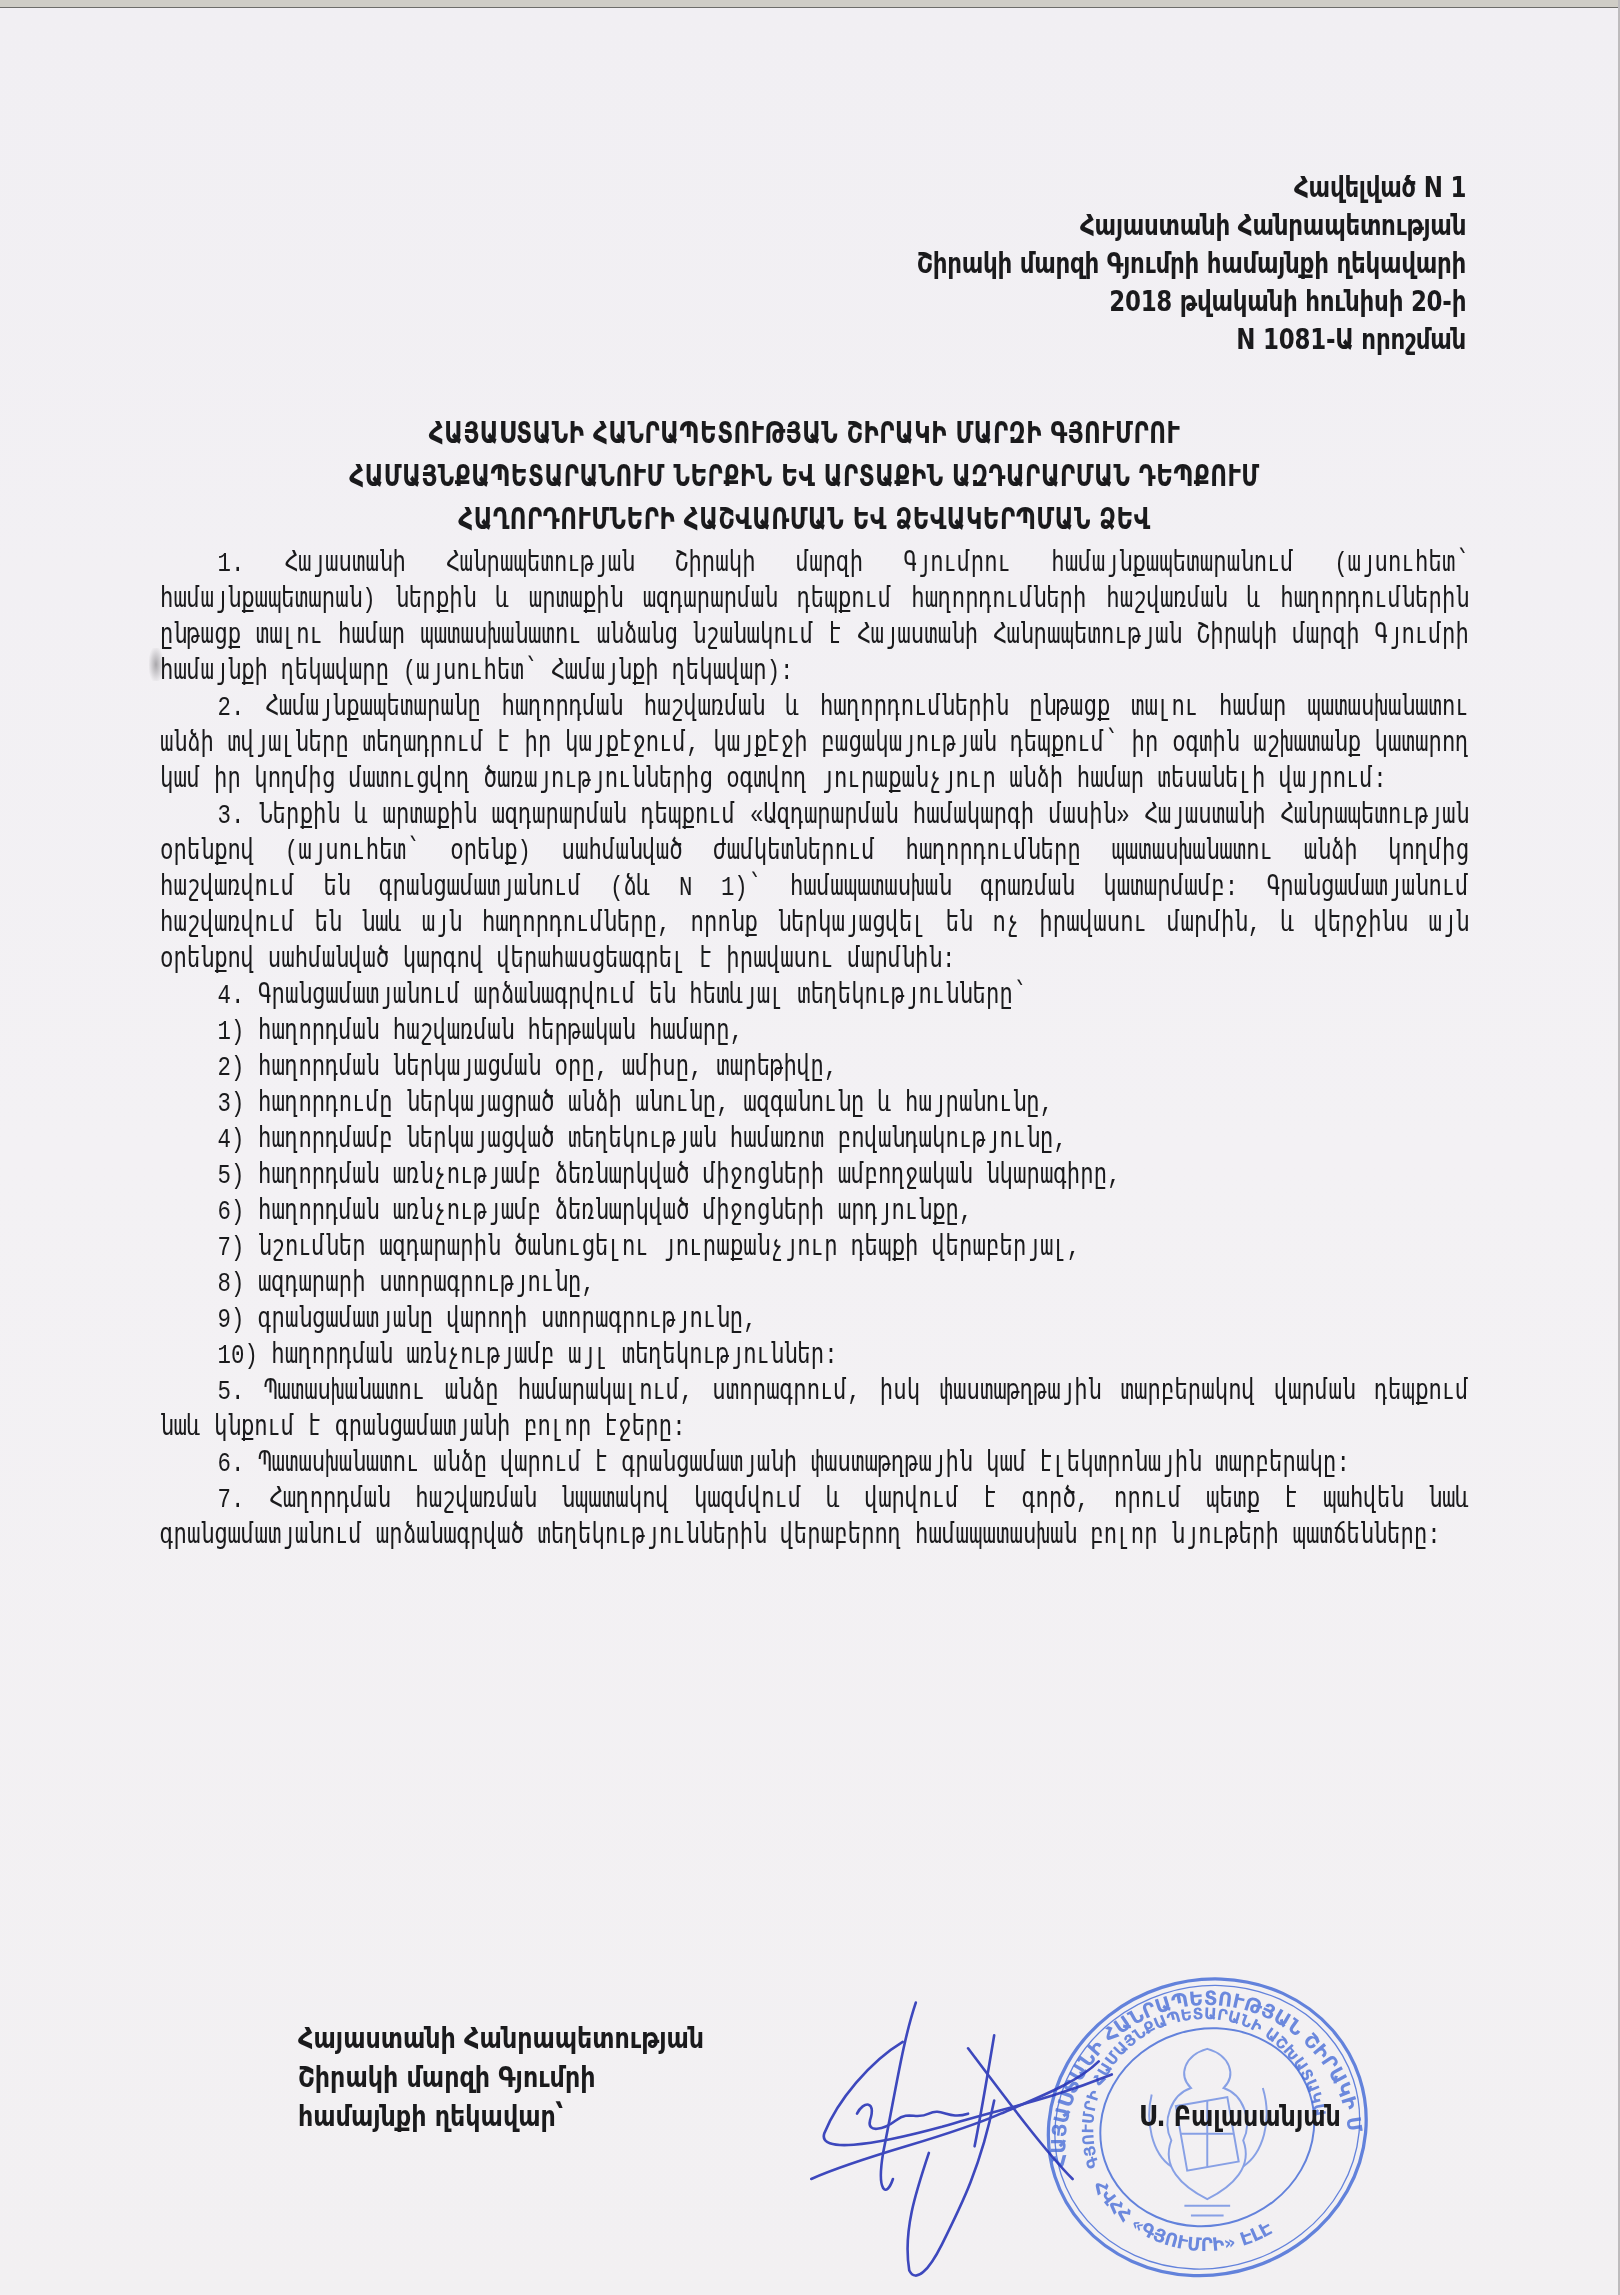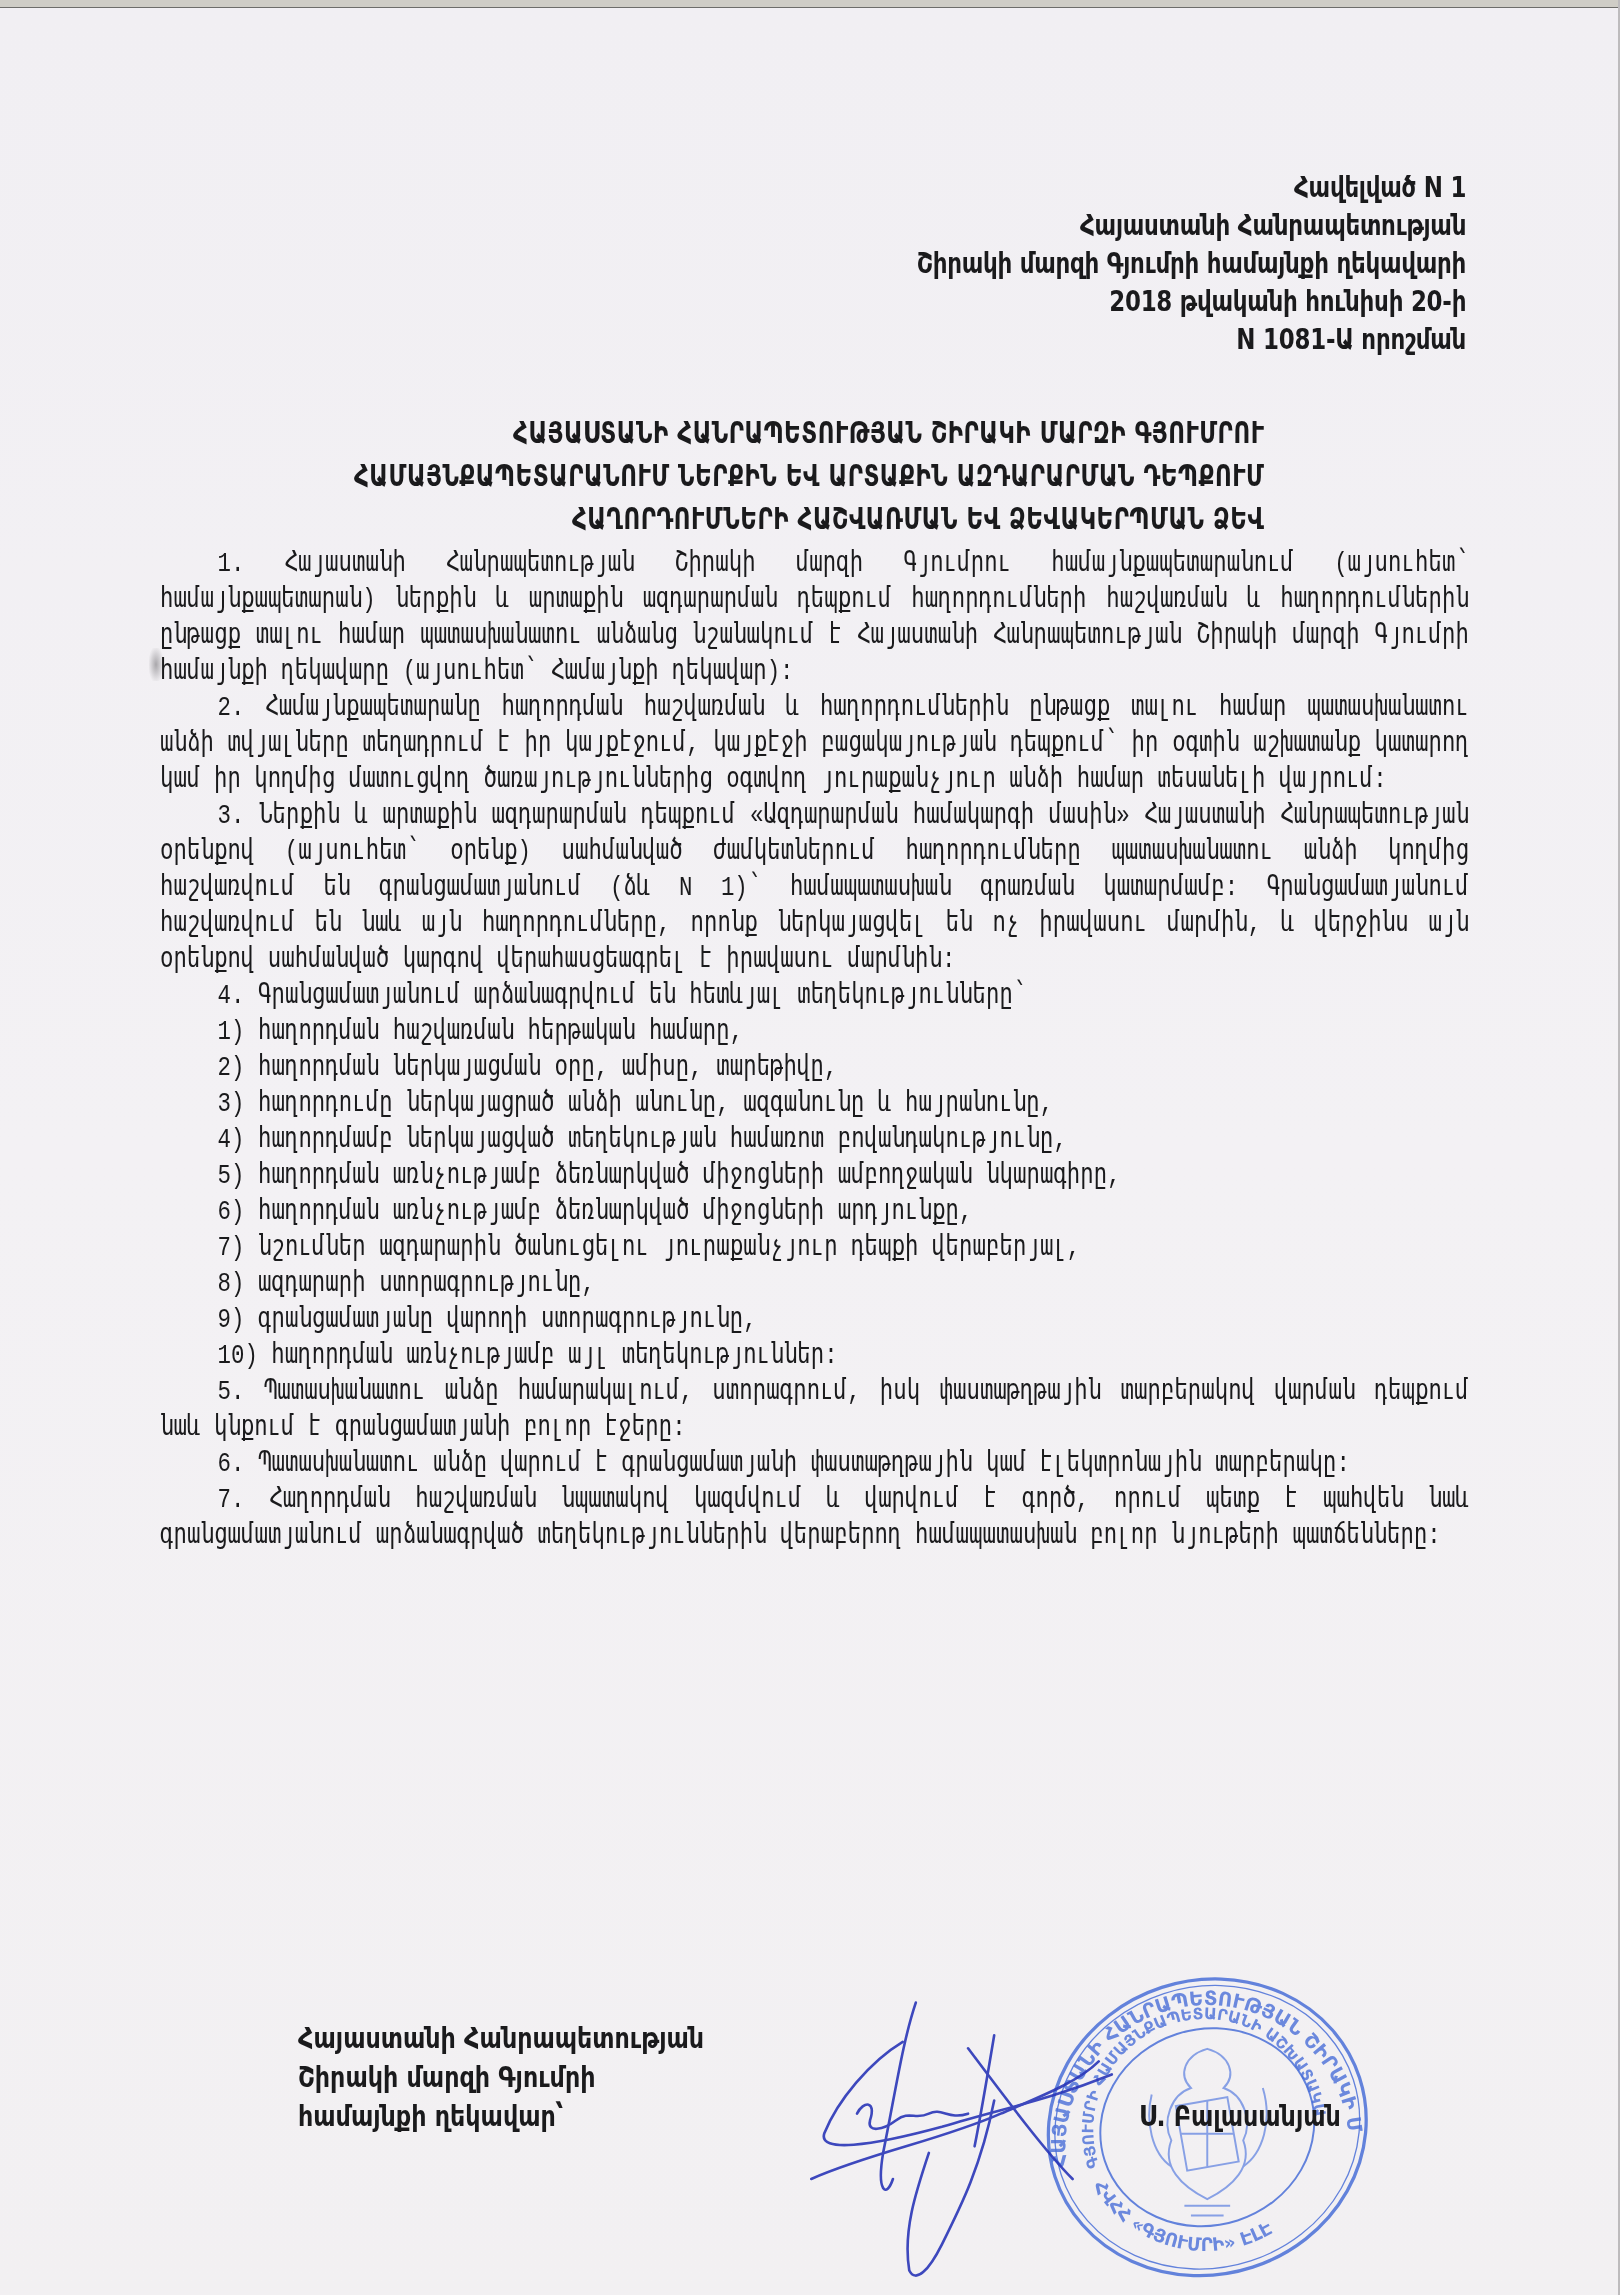--- a/index.html
+++ b/index.html
@@ -25,21 +25,21 @@
   .annex {
     position: absolute; right: 154px; top: 169px;
     text-align: right; font-weight: bold;
     font-size: 28px; line-height: 38px;
     transform: scaleX(0.82); transform-origin: right top;
     letter-spacing: -0.3px;
   }
   .annex div { white-space: nowrap; }
   .title {
     position: absolute; left: 183px; width: 1243px; top: 411px;
-    text-align: right; font-weight: bold;
+    text-align: center; font-weight: bold;
     font-size: 31px; line-height: 43px;
     letter-spacing: 0.7px;
   }
   .title div { white-space: nowrap; transform: scaleX(0.74); transform-origin: center; }
   .body-text {
     position: absolute; left: 160px; width: 1309px; top: 546px;
     font-size: 28px; line-height: 36px;
     text-align: justify;
     font-family: Liberation Mono, monospace;
   }

